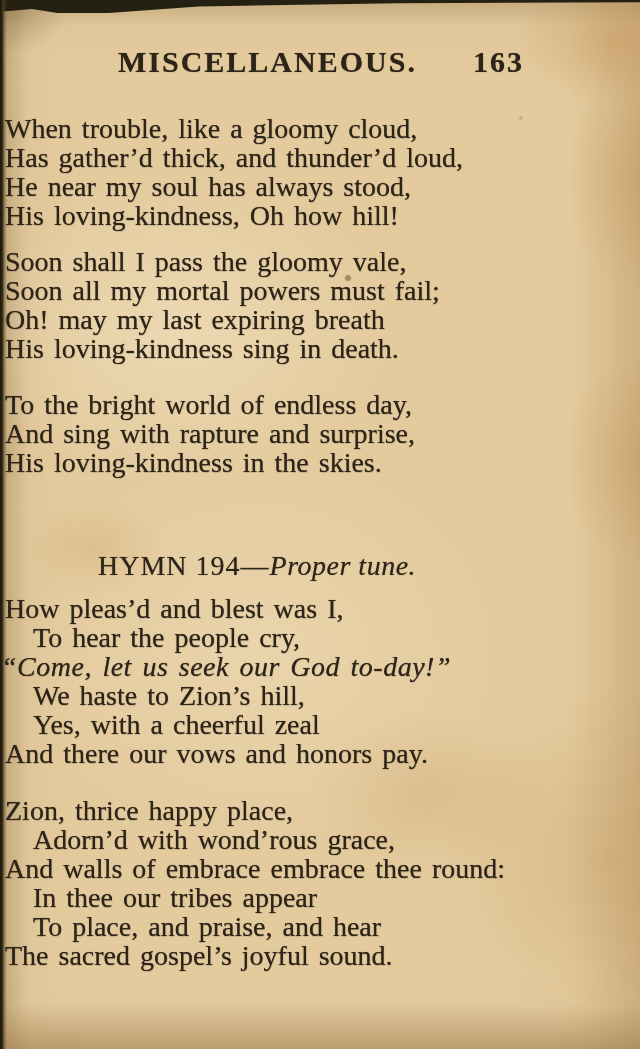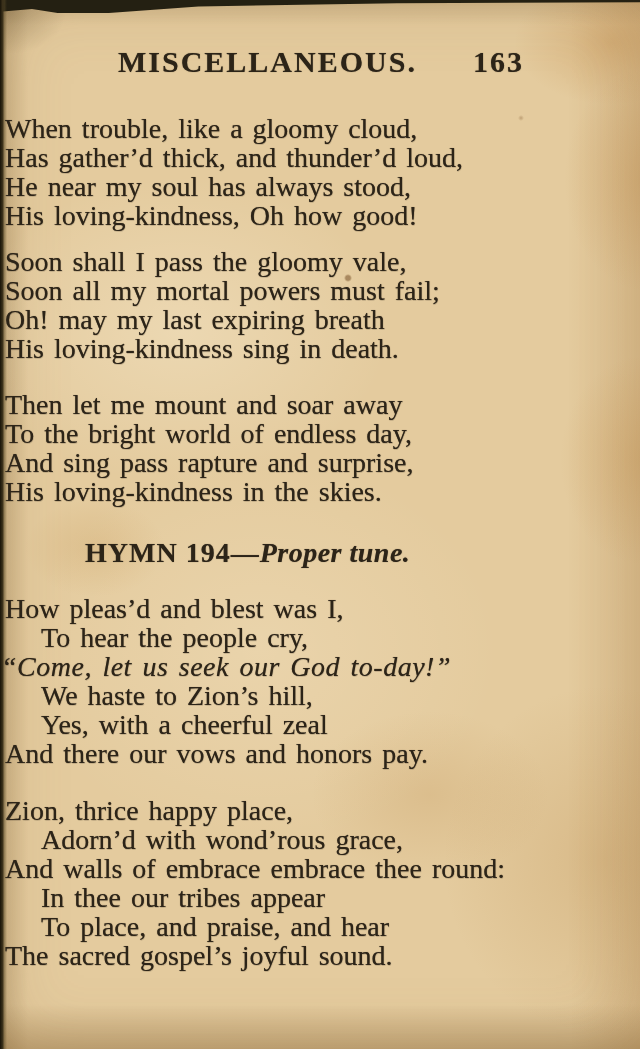--- a/index.html
+++ b/index.html
@@ -40,59 +40,58 @@
   .running-head{
     position:absolute;top:46px;left:118px;width:406px;
     display:flex;justify-content:space-between;align-items:flex-start;
     font-weight:bold;font-size:30px;line-height:32px;letter-spacing:2px;
     text-shadow:0 0 1px rgba(44,36,24,0.6);
   }
   .stanza{position:absolute;left:5px;width:600px;font-size:28px;line-height:29px;word-spacing:3px;
     text-shadow:0 0 0.8px rgba(44,36,24,0.65),0.5px 0.5px 0 rgba(44,36,24,0.12);}
   .s1{top:114px}.s2{top:247px}.s3{top:390px}.s4{top:594px}.s5{top:796px}
   .line{white-space:nowrap}
-  .ind{padding-left:36px}
+  .ind{padding-left:28px}
   .hang{font-style:italic;margin-left:-4px;letter-spacing:0.5px}
   .hymn-heading{
-    position:absolute;top:537px;left:84px;margin:1px;
-    font-size:28px;line-height:30px;font-weight:bold;
+    position:absolute;top:537px;left:84px;margin:14px;
+    font-size:28px;line-height:30px;font-weight:normal;
     text-shadow:0 0 1px rgba(44,36,24,0.6);letter-spacing:1px;
   }
   .hymn-heading em{letter-spacing:0.5px}
 </style>
 </head>
 <body>
 
 <div class="page">
   <div class="top-edge"></div>
   <div class="left-edge"></div>
 
   <header class="running-head">
     <span>MISCELLANEOUS.</span>
     <span>163</span>
   </header>
 
   <div class="stanza s1">
     <div class="line">When trouble, like a gloomy cloud,</div>
     <div class="line">Has gather’d thick, and thunder’d loud,</div>
     <div class="line">He near my soul has always stood,</div>
-    <div class="line">His loving-kindness, Oh how good!</div>
+    <div class="line">His loving-kindness, Oh how hill!</div>
   </div>
 
   <div class="stanza s2">
     <div class="line">Soon shall I pass the gloomy vale,</div>
     <div class="line">Soon all my mortal powers must fail;</div>
     <div class="line">Oh! may my last expiring breath</div>
     <div class="line">His loving-kindness sing in death.</div>
   </div>
 
   <div class="stanza s3">
-    <div class="line">Then let me mount and soar away</div>
     <div class="line">To the bright world of endless day,</div>
-    <div class="line">And sing pass rapture and surprise,</div>
+    <div class="line">And sing with rapture and surprise,</div>
     <div class="line">His loving-kindness in the skies.</div>
   </div>
 
   <h2 class="hymn-heading"><span>HYMN 194—</span><em>Proper tune.</em></h2>
 
   <div class="stanza s4">
     <div class="line">How pleas’d and blest was I,</div>
     <div class="line ind">To hear the people cry,</div>
     <div class="line hang">“Come, let us seek our God to-day!”</div>
     <div class="line ind">We haste to Zion’s hill,</div>

